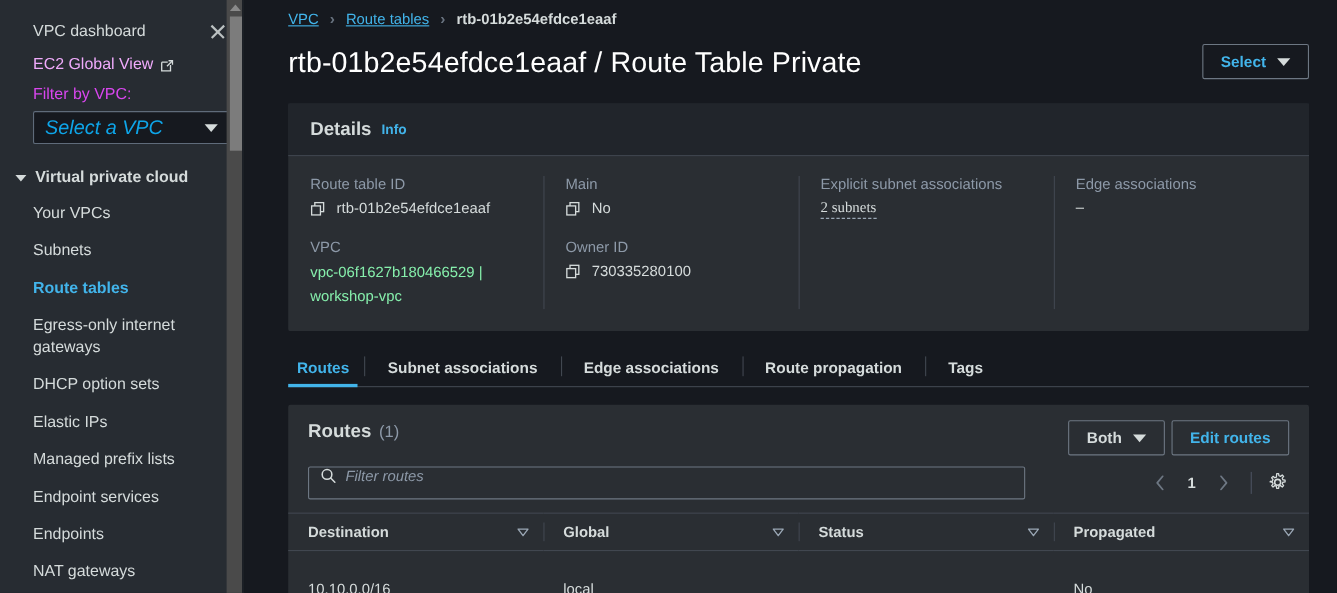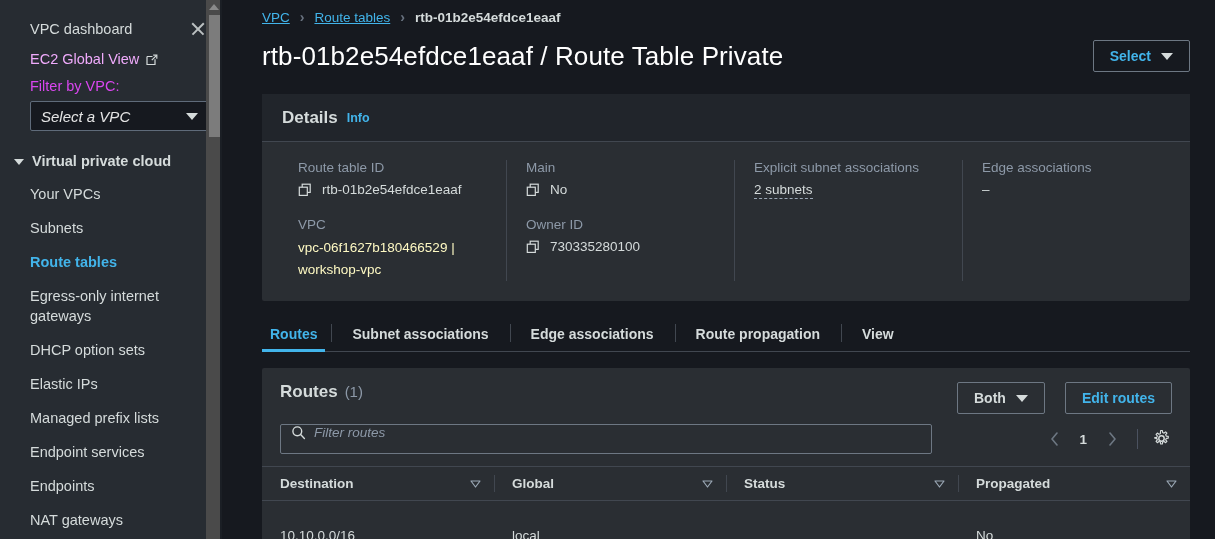--- a/index.html
+++ b/index.html
@@ -46,21 +46,21 @@
   .sb-select-wrap { padding: 7px 14px 0 30px; }
   .sb-select {
     height: 30px; width: 178px;
     background: #16191f;
     border: 1px solid #5f6b7a;
     border-radius: 2px;
     display: flex; align-items: center; justify-content: space-between;
     padding: 0 9px 0 10px;
     cursor: pointer;
   }
-  .sb-select-text { color: #e5e5e5; font-size: 15px; font-style: italic; }
+  .sb-select-text { color: #0ea5e9; font-size: 18px; font-style: italic; }
   .caret-down {
     width: 0; height: 0;
     border-left: 6px solid transparent; border-right: 6px solid transparent;
     border-top: 7px solid #d5dbdb;
   }
 
   .sb-group {
     display: flex; align-items: center; gap: 8px;
     padding: 22px 0 0 14px; cursor: pointer;
   }
@@ -137,36 +137,36 @@
     background: #2a2e33; border-radius: 2px; margin-top: 22px;
   }
   .panel-head {
     height: 48px; display: flex; align-items: center; gap: 9px;
     padding: 0 20px; border-bottom: 1px solid #414750;
     background: #21252b;
   }
   .panel-title { color: #d5dbdb; font-size: 17px; font-weight: bold; }
   .info-link { color: #42b4ea; font-size: 12.5px; font-weight: bold; cursor: pointer; }
 
-  .detail-grid { display: flex; padding: 18px 0 20px 16px; }
+  .detail-grid { display: flex; padding: 18px 0 20px 0; }
   .dcol { flex: 1 1 25%; padding: 0 20px; position: relative; }
   .dcol + .dcol:before {
     content: ""; position: absolute; left: 0; top: 0; bottom: 0;
     width: 1px; background: #414750;
   }
   .dfield { margin-bottom: 18px; }
   .dfield:last-child { margin-bottom: 0; }
   .dlabel { color: #8d99a8; font-size: 13.5px; margin-bottom: 5px; }
   .dvalue-row { display: flex; align-items: flex-start; gap: 10px; }
   .dvalue { color: #d5dbdb; font-size: 13.5px; line-height: 19px; }
-  .dvalue-link { color: #fef9c3; font-size: 13.5px; line-height: 22px; cursor: pointer; }
+  .dvalue-link { color: #86efac; font-size: 13.5px; line-height: 22px; cursor: pointer; }
   .dvalue-dashed {
     color: #d5dbdb; font-size: 13.5px;
     border-bottom: 1px dashed #9aa7b5; cursor: pointer;
-    display: inline-block; padding-bottom: 1px;
+    display: inline-block; padding-bottom: 1px; font-family: Liberation Serif, serif;
   }
   .dvalue-dash { color: #d5dbdb; font-size: 13.5px; }
   .copy-icon { width: 14px; height: 14px; flex: 0 0 14px; margin-top: 3px; cursor: pointer; }
 
   
   .tabs {
     display: flex; align-items: stretch; margin-top: 14px;
     border-bottom: 1px solid #414750;
   }
   .tab {
@@ -186,21 +186,21 @@
 
   
   .rpanel { background: #2a2e33; margin-top: 16px; border-radius: 2px; }
   .rhead {
     display: flex; align-items: flex-start; justify-content: space-between;
     padding: 14px 18px 0 18px;
   }
   .rtitle-row { display: flex; align-items: baseline; gap: 7px; }
   .rtitle { color: #d5dbdb; font-size: 17px; font-weight: bold; }
   .rcount { color: #8d99a8; font-size: 15px; }
-  .rhead-right { display: flex; align-items: center; gap: 20px; }
+  .rhead-right { display: flex; align-items: center; gap: 6px; }
 
   .rsearch-row {
     display: flex; align-items: center; justify-content: space-between;
     padding: 10px 18px 12px 18px;
   }
   .search-box {
     width: 652px; height: 30px; background: transparent;
     border: 1px solid #6d7783; border-radius: 2px;
     display: flex; align-items: flex-start; gap: 8px; padding: 0 10px;
   }
@@ -391,21 +391,21 @@
         </div>
 
       </div>
     </section>
 
     <div class="tabs">
       <div class="tab active">Routes</div>
       <div class="tab">Subnet associations</div>
       <div class="tab">Edge associations</div>
       <div class="tab">Route propagation</div>
-      <div class="tab">View</div>
+      <div class="tab">Tags</div>
     </div>
 
     <section class="rpanel">
       <div class="rhead">
         <div class="rtitle-row">
           <span class="rtitle">Routes</span>
           <span class="rcount">(1)</span>
         </div>
         <div class="rhead-right">
           <button class="btn btn-plain">

